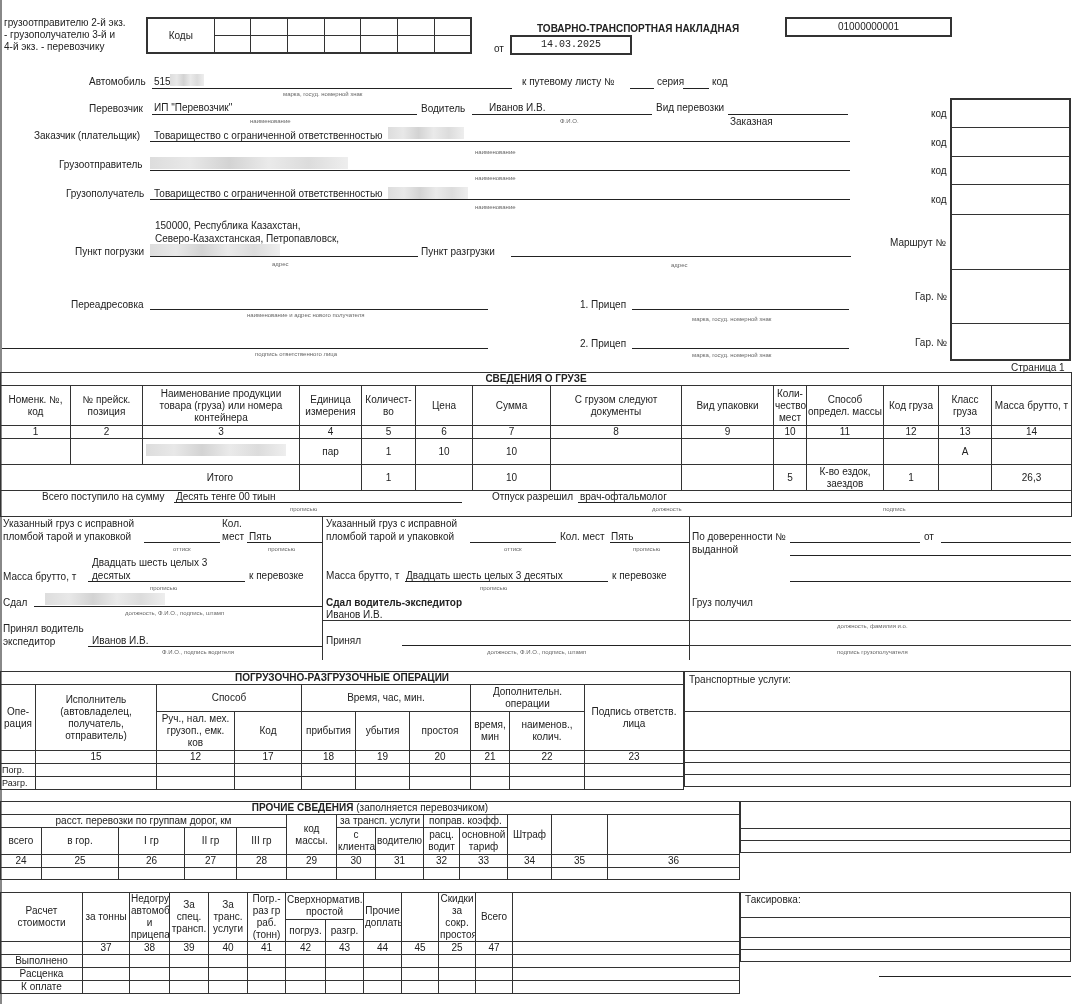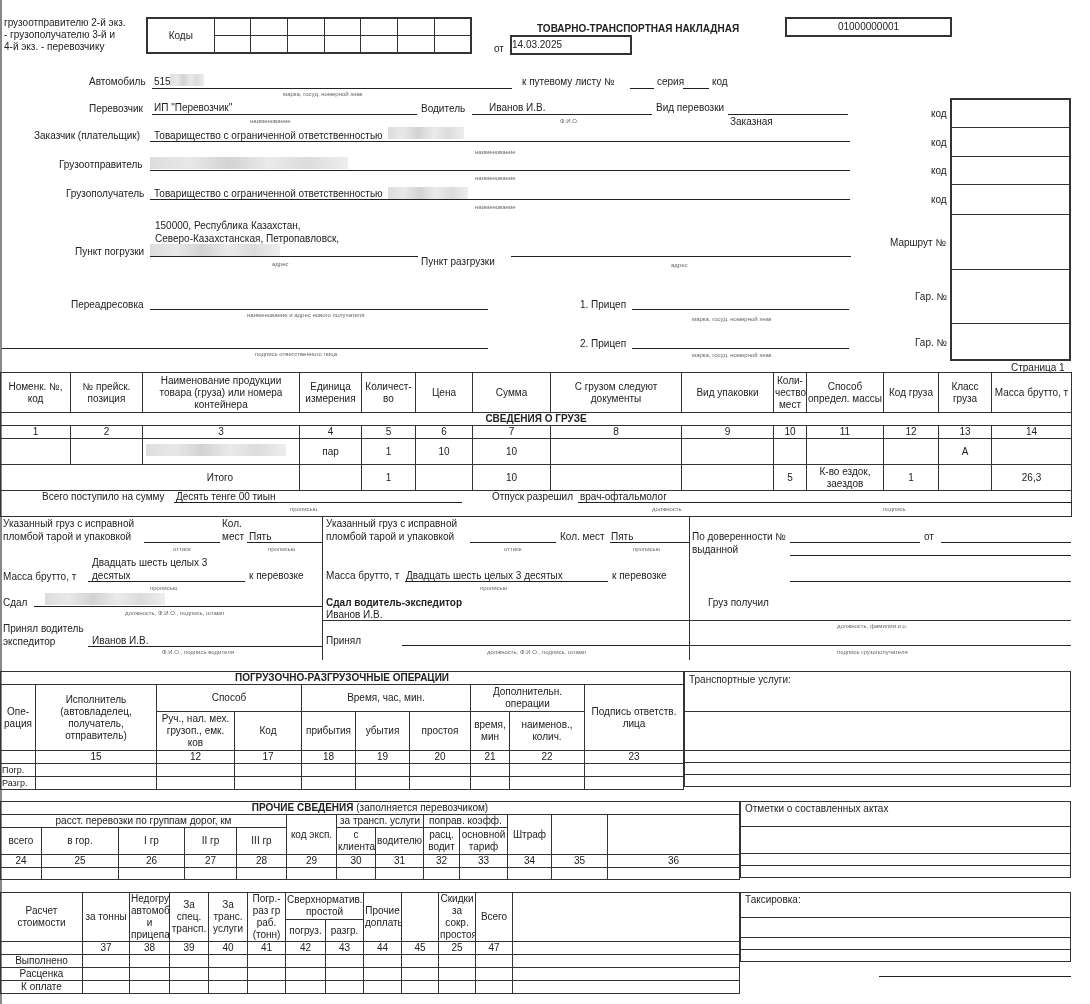--- a/index.html
+++ b/index.html
@@ -58,21 +58,21 @@
         <td></td>
         <td></td>
         <td></td>
   </tr>
 </tbody>
   </table>
 
 <div class="abs t bold" style="left:537px;top:23px;font-size:10px;">ТОВАРНО-ТРАНСПОРТНАЯ НАКЛАДНАЯ</div>
 <div class="boxthick" style="left:785px;top:17px;width:167px;height:20px;text-align:center;line-height:16px;">01000000001</div>
 <div class="abs t" style="left:494px;top:43px;">от</div>
-<div class="boxthick" style="left:510px;top:35px;width:122px;height:20px;text-align:left;line-height:16px;">14.03.2025</div>
+<div class="boxthick" style="left:510px;top:35px;width:122px;height:20px;text-align:center;line-height:16px;font-family:Liberation Mono, monospace;">14.03.2025</div>
 
 <div class="abs t" style="left:89px;top:76px;">Автомобиль</div>
 <div class="line" style="left:152px;top:88px;width:360px;"></div>
 <div class="abs t" style="left:154px;top:76px;">515T</div>
 <div class="blur" style="left:170px;top:74px;width:34px;"></div>
 <div class="hint" style="left:283px;top:91px;">марка, госуд. номерной знак</div>
 <div class="abs t" style="left:522px;top:76px;">к путевому листу №</div>
 <div class="line" style="left:630px;top:88px;width:24px;"></div>
 <div class="abs t" style="left:657px;top:76px;">серия</div>
 <div class="line" style="left:683px;top:88px;width:26px;"></div>
@@ -106,21 +106,21 @@
 <div class="abs t" style="left:154px;top:188px;">Товарищество с ограниченной ответственностью</div>
 <div class="blur" style="left:388px;top:187px;width:80px;"></div>
 <div class="hint" style="left:475px;top:204px;">наименование</div>
 
 <div class="abs t" style="left:155px;top:220px;">150000, Республика Казахстан,</div>
 <div class="abs t" style="left:155px;top:233px;">Северо-Казахстанская, Петропавловск,</div>
 <div class="abs t" style="left:75px;top:246px;">Пункт погрузки</div>
 <div class="line" style="left:150px;top:256px;width:268px;"></div>
 <div class="blur" style="left:150px;top:244px;width:130px;"></div>
 <div class="hint" style="left:272px;top:261px;">адрес</div>
-<div class="abs t" style="left:421px;top:246px;margin-top:10px;">Пункт разгрузки</div>
+<div class="abs t" style="left:421px;top:246px;">Пункт разгрузки</div>
 <div class="line" style="left:511px;top:256px;width:340px;"></div>
 <div class="hint" style="left:671px;top:262px;">адрес</div>
 
 <div class="abs t" style="left:71px;top:299px;">Переадресовка</div>
 <div class="line" style="left:150px;top:309px;width:338px;"></div>
 <div class="hint" style="left:247px;top:312px;">наименование и адрес нового получателя</div>
 <div class="line" style="left:2px;top:348px;width:486px;"></div>
 <div class="hint" style="left:255px;top:351px;">подпись ответственного лица</div>
 
 <div class="abs t" style="left:580px;top:299px;">1. Прицеп</div>
@@ -175,39 +175,39 @@
     <col style="width:78px">
       <col style="width:131px">
       <col style="width:92px">
       <col style="width:33px">
       <col style="width:77px">
       <col style="width:55px">
       <col style="width:53px">
       <col>
   </colgroup>
   <tbody>
-      <tr style="height:40px">
+      <tr style="height:13px">
+        <td colspan="14" class="bold">СВЕДЕНИЯ О ГРУЗЕ</td>
+      </tr>
+  <tr style="height:40px">
     <td>Номенк. №, код</td>
     <td>№ прейск. позиция</td>
     <td>Наименование продукции товара (груза) или номера контейнера</td>
     <td>Единица измерения</td>
     <td>Количест-во</td>
     <td>Цена</td>
     <td>Сумма</td>
     <td>С грузом следуют документы</td>
     <td>Вид упаковки</td>
     <td>Коли-чество мест</td>
     <td>Способ определ. массы</td>
     <td>Код груза</td>
     <td>Класс груза</td>
     <td>Масса брутто, т</td>
   </tr>
-  <tr style="height:13px">
-        <td colspan="14" class="bold">СВЕДЕНИЯ О ГРУЗЕ</td>
-      </tr>
   <tr style="height:12px">
     <td>1</td>
     <td>2</td>
     <td>3</td>
     <td>4</td>
     <td>5</td>
     <td>6</td>
     <td>7</td>
     <td>8</td>
     <td>9</td>
@@ -314,21 +314,21 @@
 <div class="line" style="left:402px;top:645px;width:287px;"></div>
 <div class="hint" style="left:487px;top:649px;">должность, Ф.И.О., подпись, штамп</div>
 
 <div class="abs t" style="left:692px;top:531px;">По доверенности №</div>
 <div class="line" style="left:790px;top:542px;width:130px;"></div>
 <div class="abs t" style="left:924px;top:531px;">от</div>
 <div class="line" style="left:941px;top:542px;width:130px;"></div>
 <div class="abs t" style="left:692px;top:544px;">выданной</div>
 <div class="line" style="left:790px;top:555px;width:281px;"></div>
 <div class="line" style="left:790px;top:581px;width:281px;"></div>
-<div class="abs t" style="left:708px;top:597px;">Груз получил</div>
+<div class="abs t" style="left:692px;top:597px;">Груз получил</div>
 <div class="hint" style="left:837px;top:623px;">должность, фамилия и.о.</div>
 <div class="hint" style="left:837px;top:649px;">подпись грузополучателя</div>
 
 <table style="left:0px;top:671px;width:684px;">
   <colgroup>
     <col style="width:35px">
       <col style="width:121px">
       <col style="width:78px">
       <col style="width:67px">
       <col style="width:54px">
@@ -433,21 +433,21 @@
       <col style="width:44px">
       <col style="width:56px">
       <col>
   </colgroup>
   <tbody>
       <tr style="height:13px">
     <td colspan="13"><span class="bold">ПРОЧИЕ СВЕДЕНИЯ</span> <span>(заполняется перевозчиком)</span></td>
   </tr>
   <tr style="height:12px">
     <td colspan="5">расст. перевозки по группам дорог, км</td>
-    <td rowspan="2">код эксп.</td>
+    <td rowspan="2">код массы.</td>
     <td colspan="2">за трансп. услуги</td>
     <td colspan="2">поправ. коэфф.</td>
     <td rowspan="2">Штраф</td>
     <td rowspan="2"></td>
     <td rowspan="2"></td>
   </tr>
   <tr style="height:27px">
     <td>всего</td>
     <td>в гор.</td>
     <td>I гр</td>
@@ -485,23 +485,20 @@
         <td></td>
         <td></td>
         <td></td>
         <td></td>
         <td></td>
   </tr>
 </tbody>
   </table>
 <table style="left:740px;top:801px;width:331px;">
   <tbody>
-      <tr style="height:25px">
-        <td class="l" style="vertical-align:top;padding-top:1px;">Отметки о составленных актах</td>
-      </tr>
   <tr style="height:27px">
         <td></td>
       </tr>
   <tr style="height:12px">
         <td></td>
       </tr>
   <tr style="height:12px">
         <td></td>
       </tr>
 </tbody>

